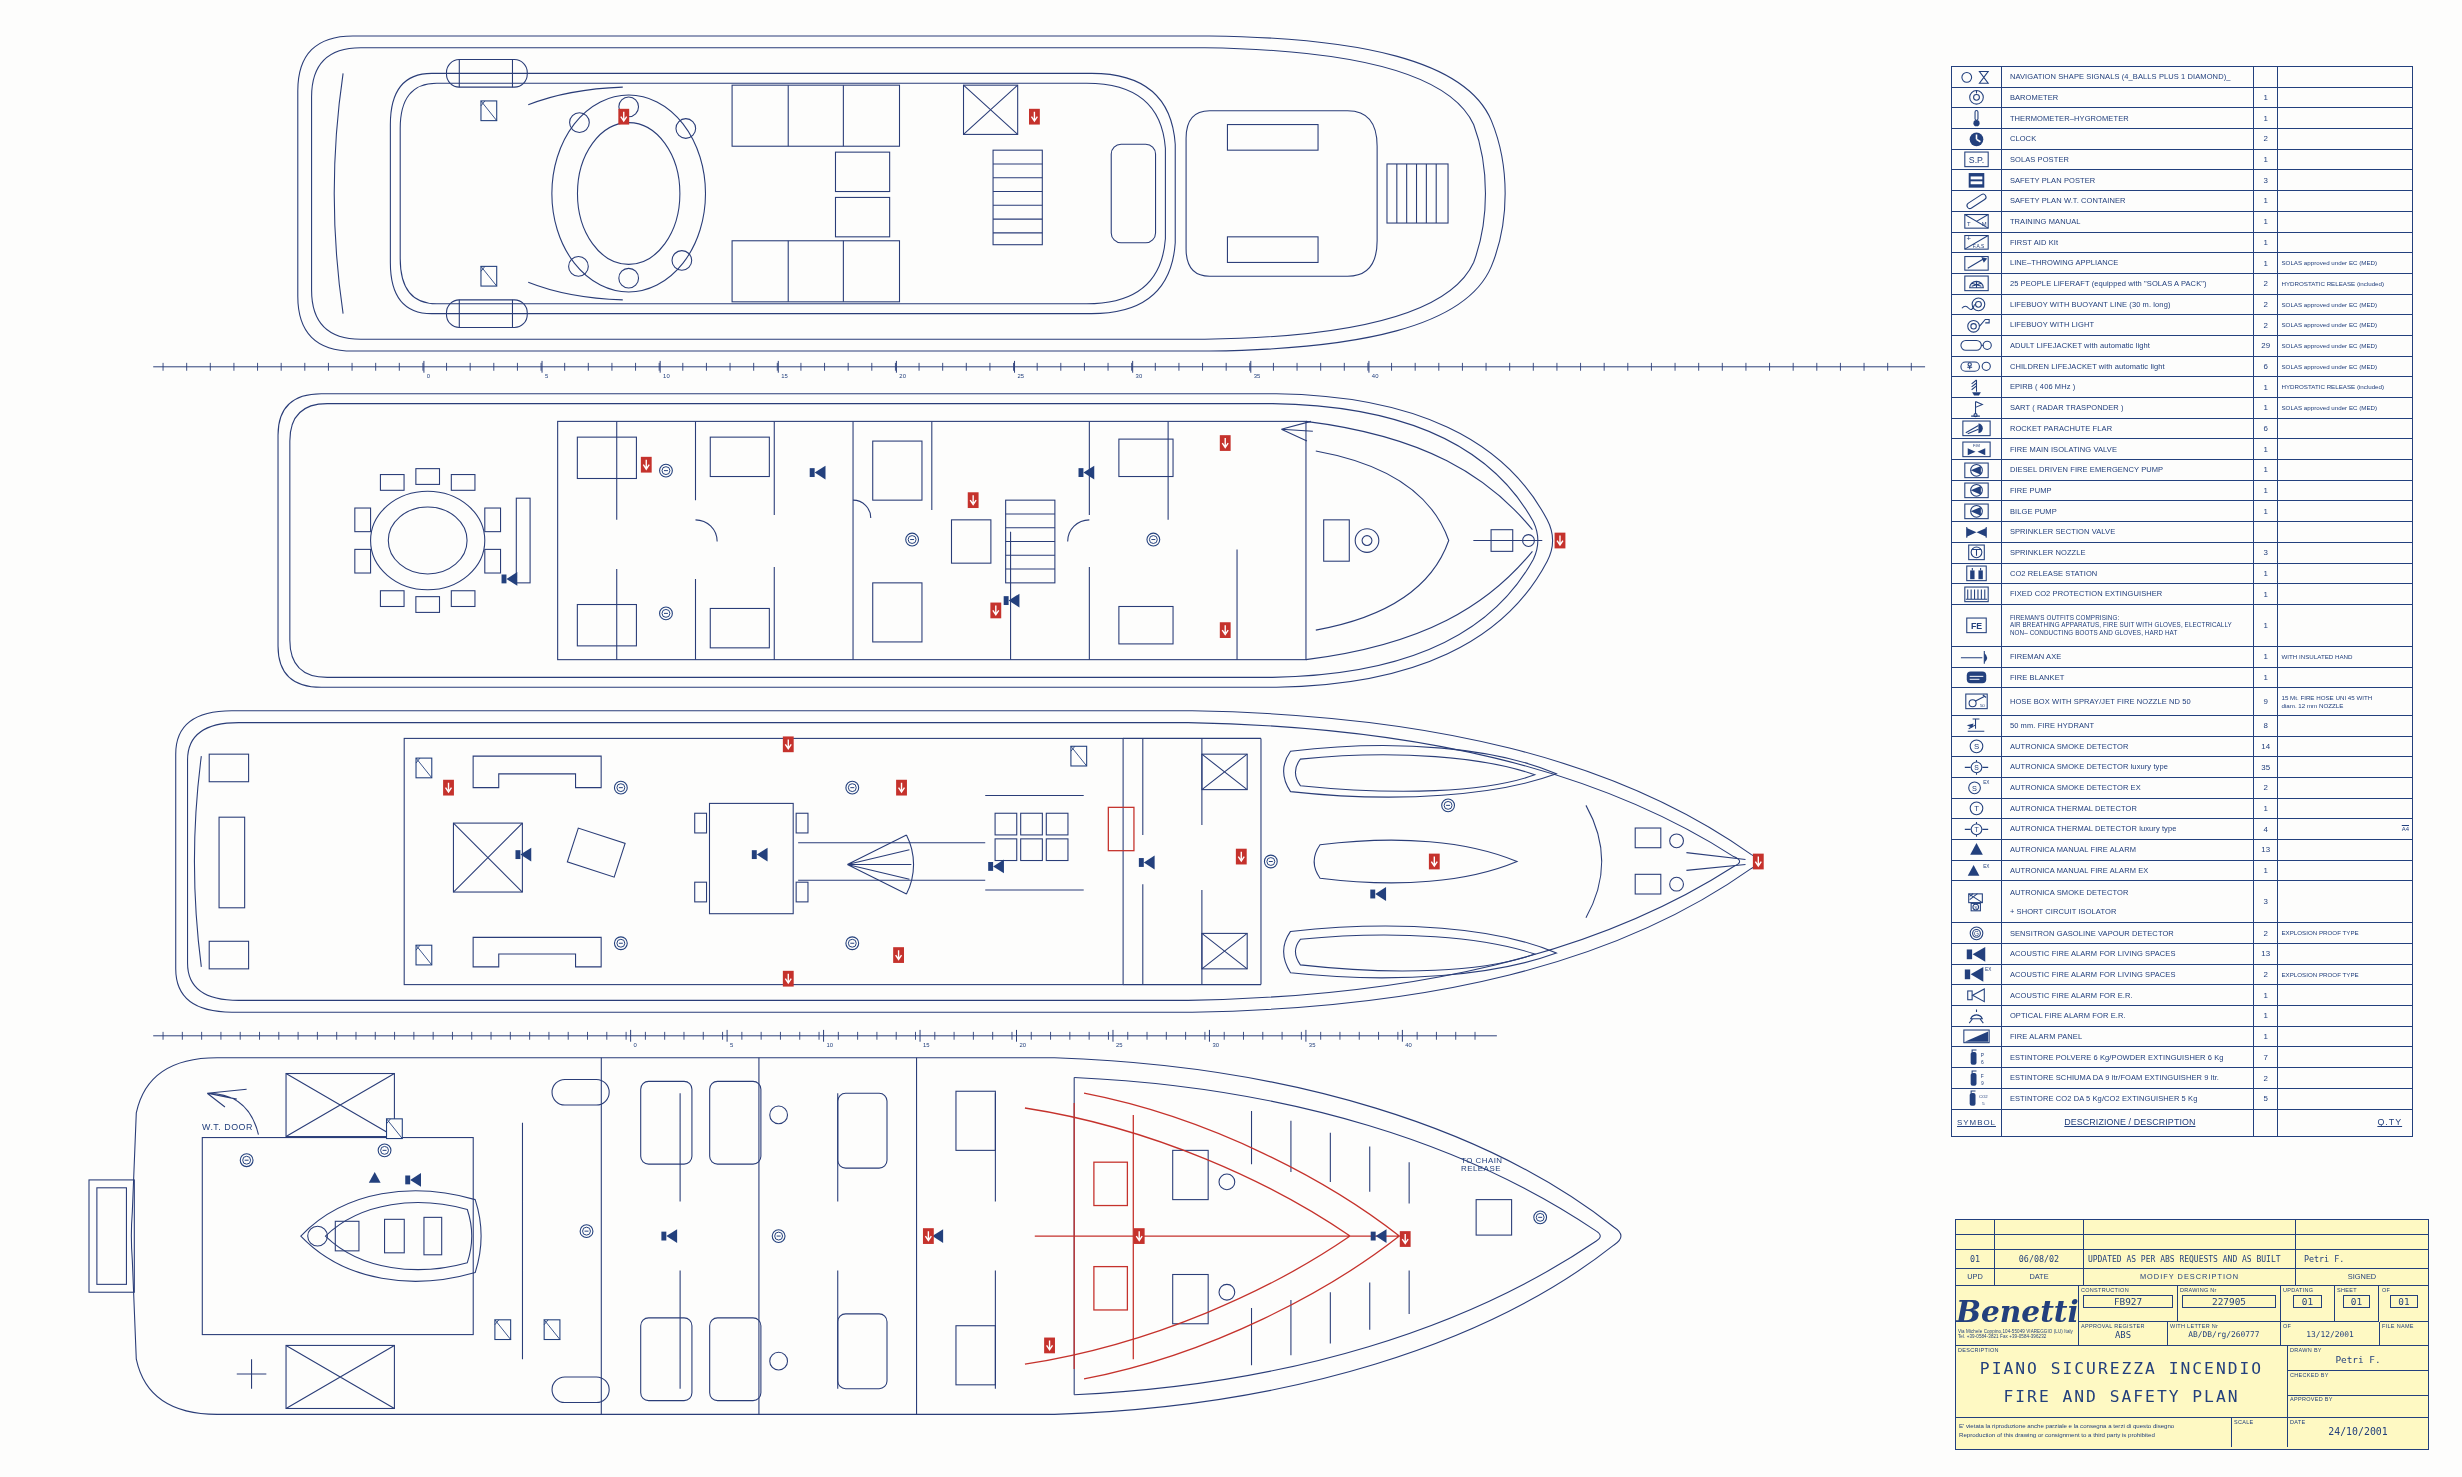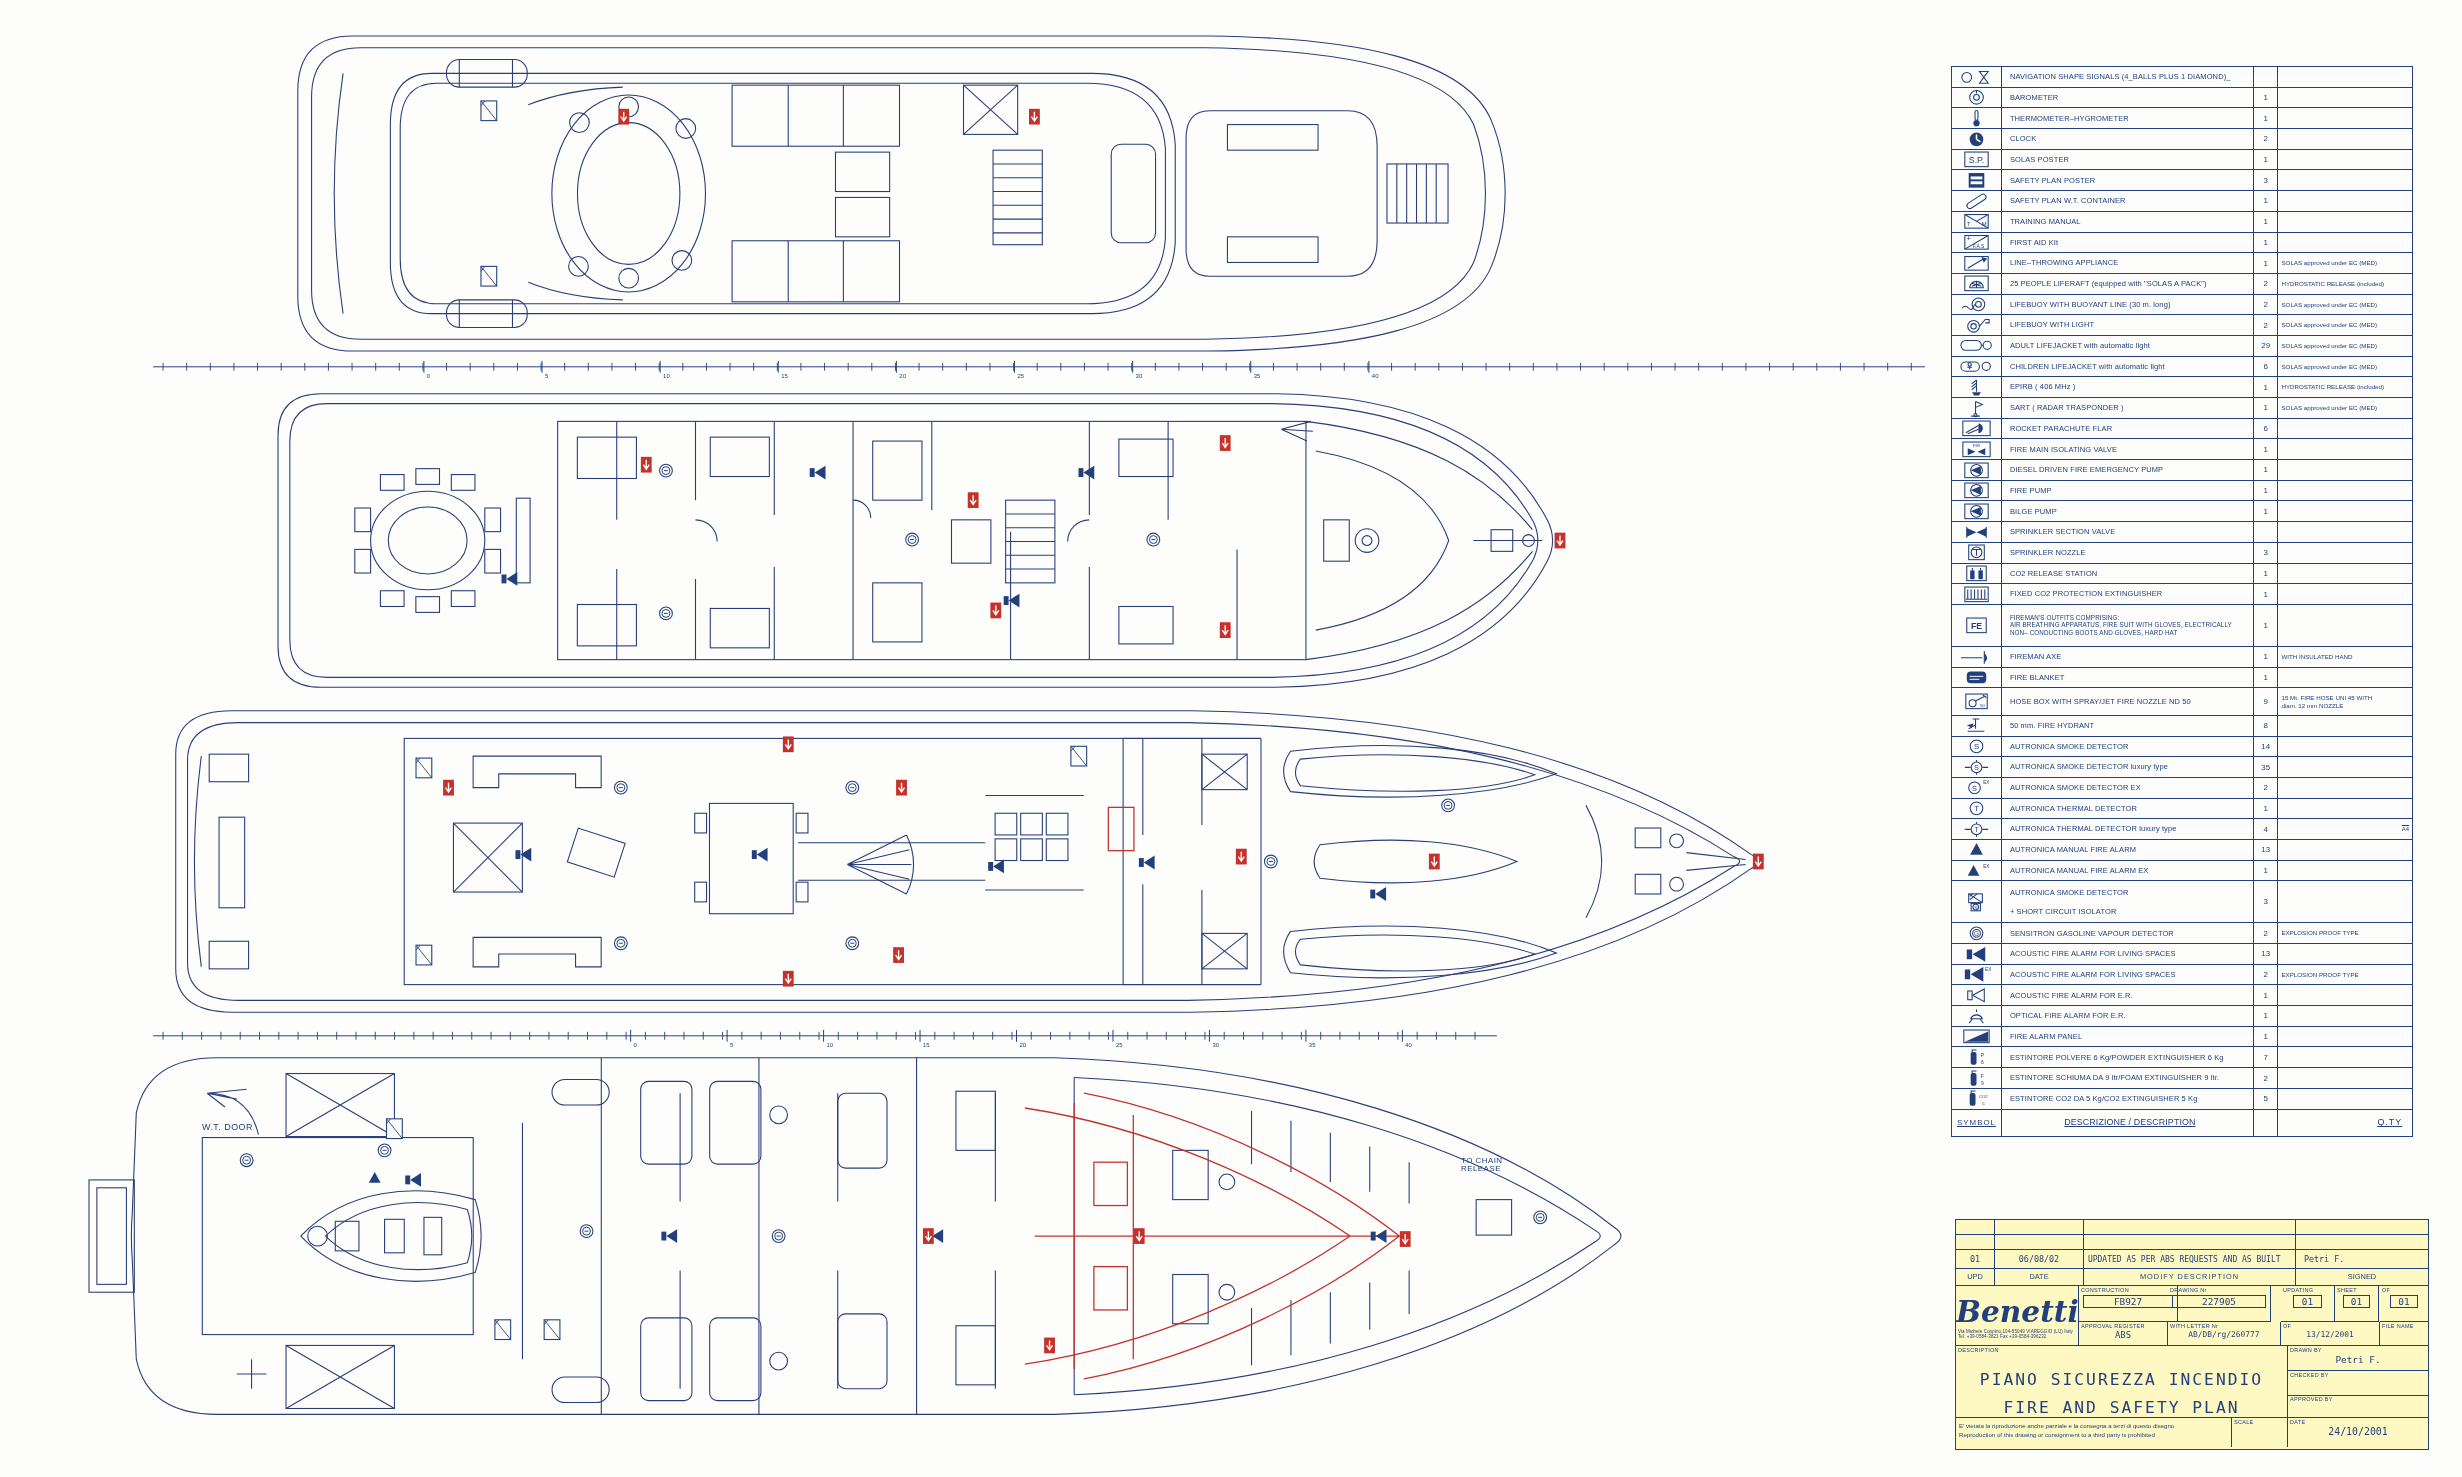--- a/index.html
+++ b/index.html
@@ -1092,21 +1092,21 @@
     <div class="cell" style="left:0;top:66px;width:123px;height:60px;">
       <div class="logo">Benetti</div>
       <div class="addr">Via Michele Coppino,104-55049 VIAREGGIO (LU) Italy</div>
       <div class="addr" style="padding-top:0;">Tel. +39-0584-3821 Fax +39-0584-396232</div>
     </div>
 
     <div class="cell" style="left:123px;top:66px;width:99px;height:36px;">
       <span class="clabel">CONSTRUCTION</span>
       <div class="vbox">FB927</div>
     </div>
-    <div class="cell" style="left:212px;top:66px;width:103px;height:36px;">
+    <div class="cell" style="left:222px;top:66px;width:103px;height:36px;">
       <span class="clabel">DRAWING Nr</span>
       <div class="vbox">227905</div>
     </div>
     <div class="cell" style="left:325px;top:66px;width:54px;height:36px;">
       <span class="clabel">UPDATING</span>
       <div class="vbox" style="margin:1px 11.8px;">01</div>
     </div>
     <div class="cell" style="left:379px;top:66px;width:44px;height:36px;">
       <span class="clabel">SHEET</span>
       <div class="vbox" style="margin:1px 7.9px;">01</div>
@@ -1127,21 +1127,21 @@
     <div class="cell" style="left:325px;top:102px;width:99px;height:23.6px;">
       <span class="clabel">OF</span>
       <span class="cval mono" style="font-size:7.9px;">13/12/2001</span>
     </div>
     <div class="cell noR" style="left:424px;top:102px;width:48px;height:23.6px;">
       <span class="clabel">FILE NAME</span>
     </div>
 
     <div class="cell" style="left:0;top:126px;width:332px;height:72px;">
       <span class="clabel">DESCRIPTION</span>
-      <div class="bigdesc" style="margin-top:16px;">PIANO SICUREZZA INCENDIO</div>
+      <div class="bigdesc" style="margin-top:5px;">PIANO SICUREZZA INCENDIO</div>
       <div class="bigdesc" style="margin-top:8.9px;">FIRE AND SAFETY PLAN</div>
     </div>
     <div class="cell noR" style="left:332px;top:126px;width:140px;height:24.6px;">
       <span class="clabel">DRAWN BY</span>
       <span class="cval mono" style="font-size:9.4px;">Petri F.</span>
     </div>
     <div class="cell noR" style="left:332px;top:151px;width:140px;height:24.6px;">
       <span class="clabel">CHECKED BY</span>
     </div>
     <div class="cell noR" style="left:332px;top:175px;width:140px;height:22.7px;">

